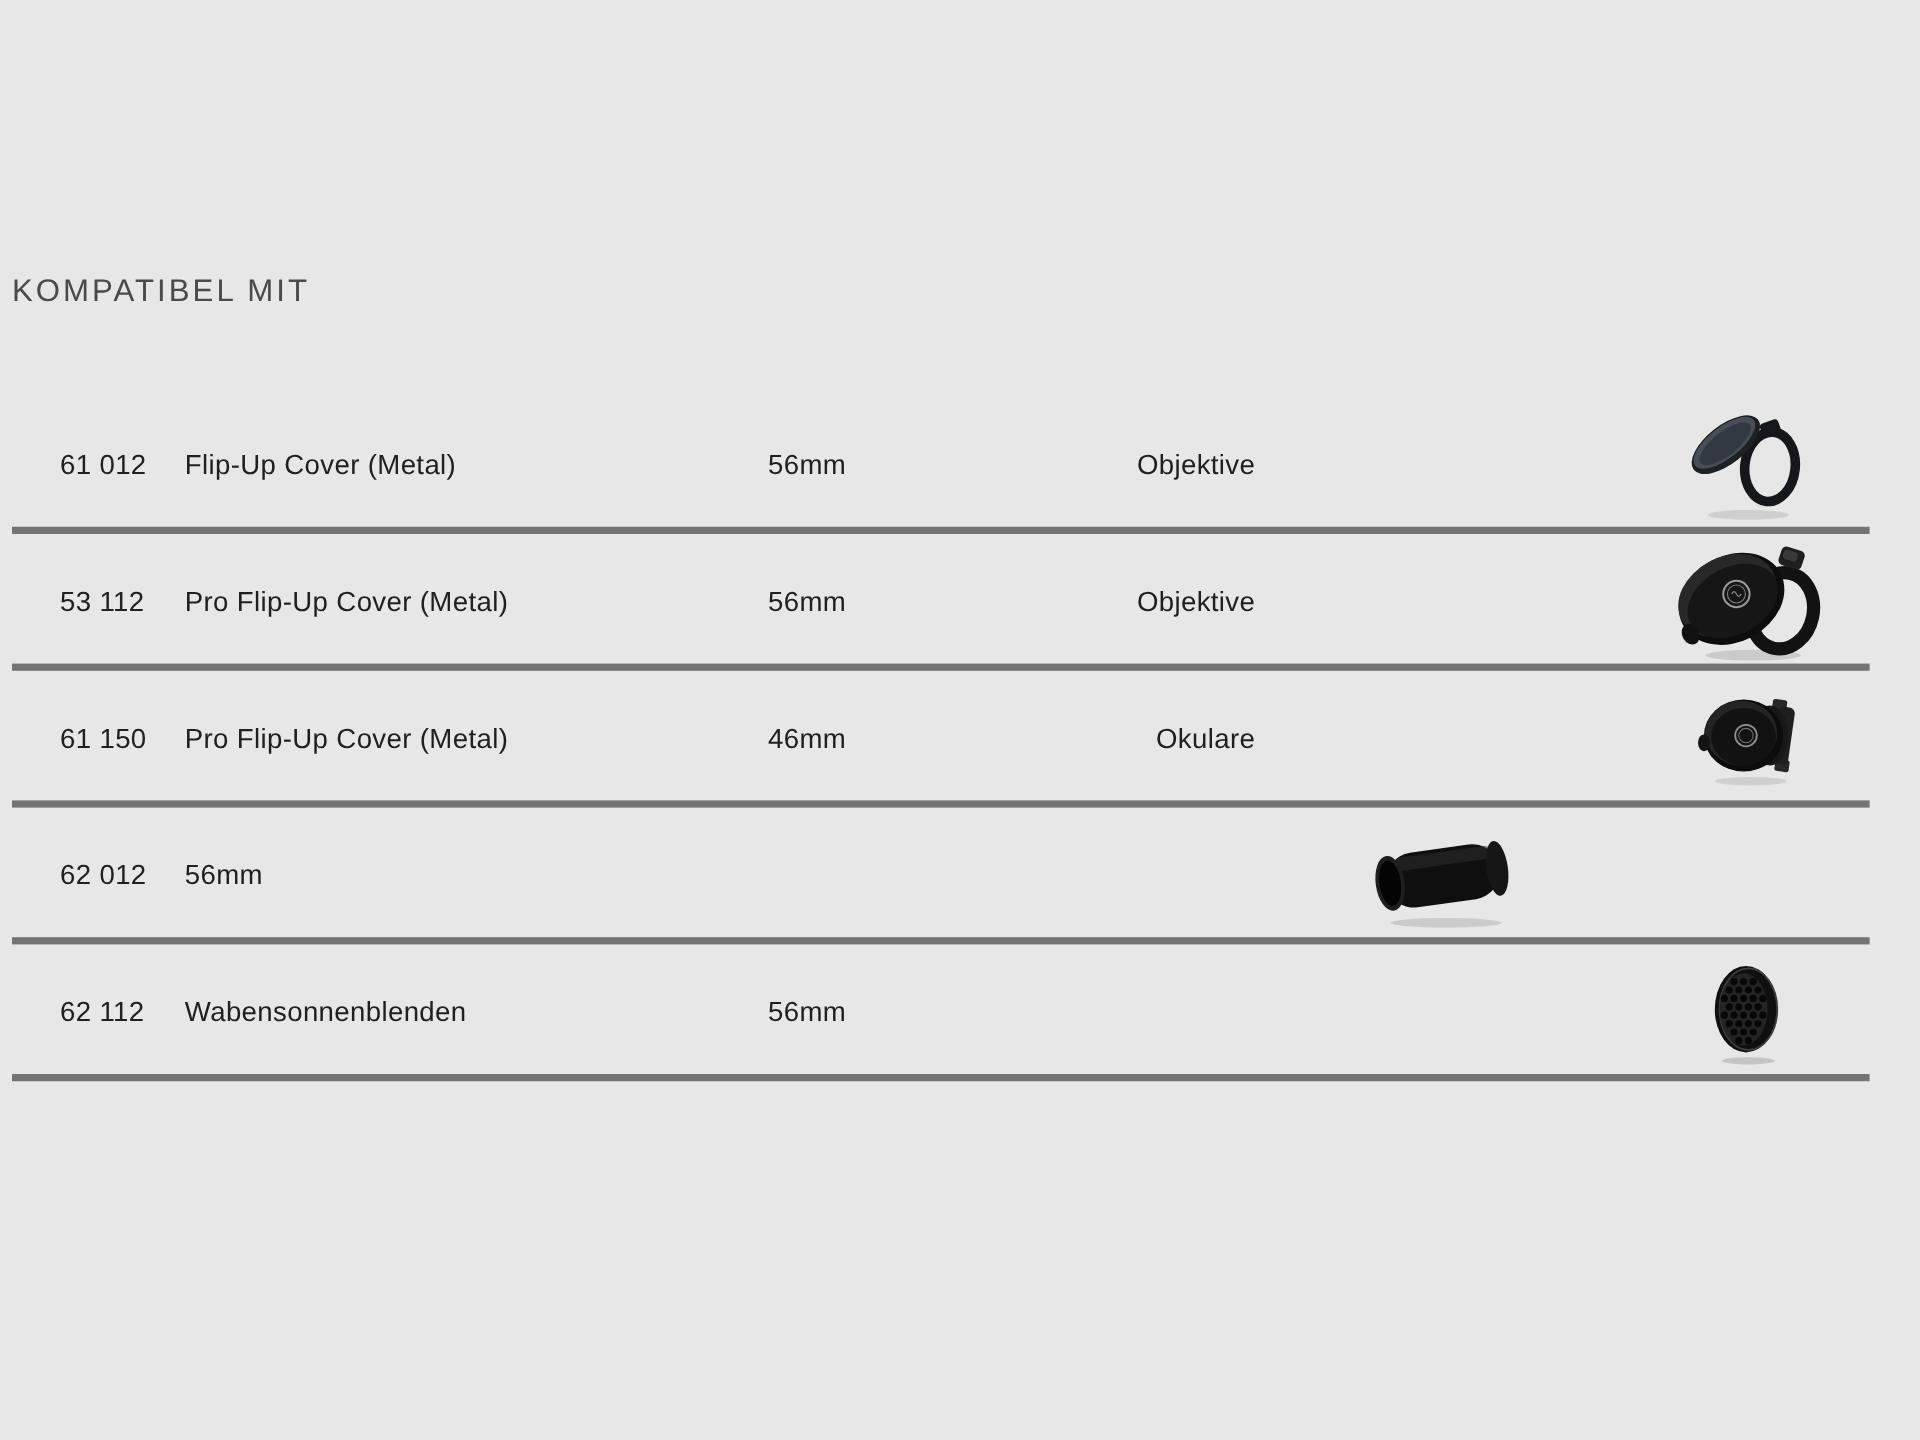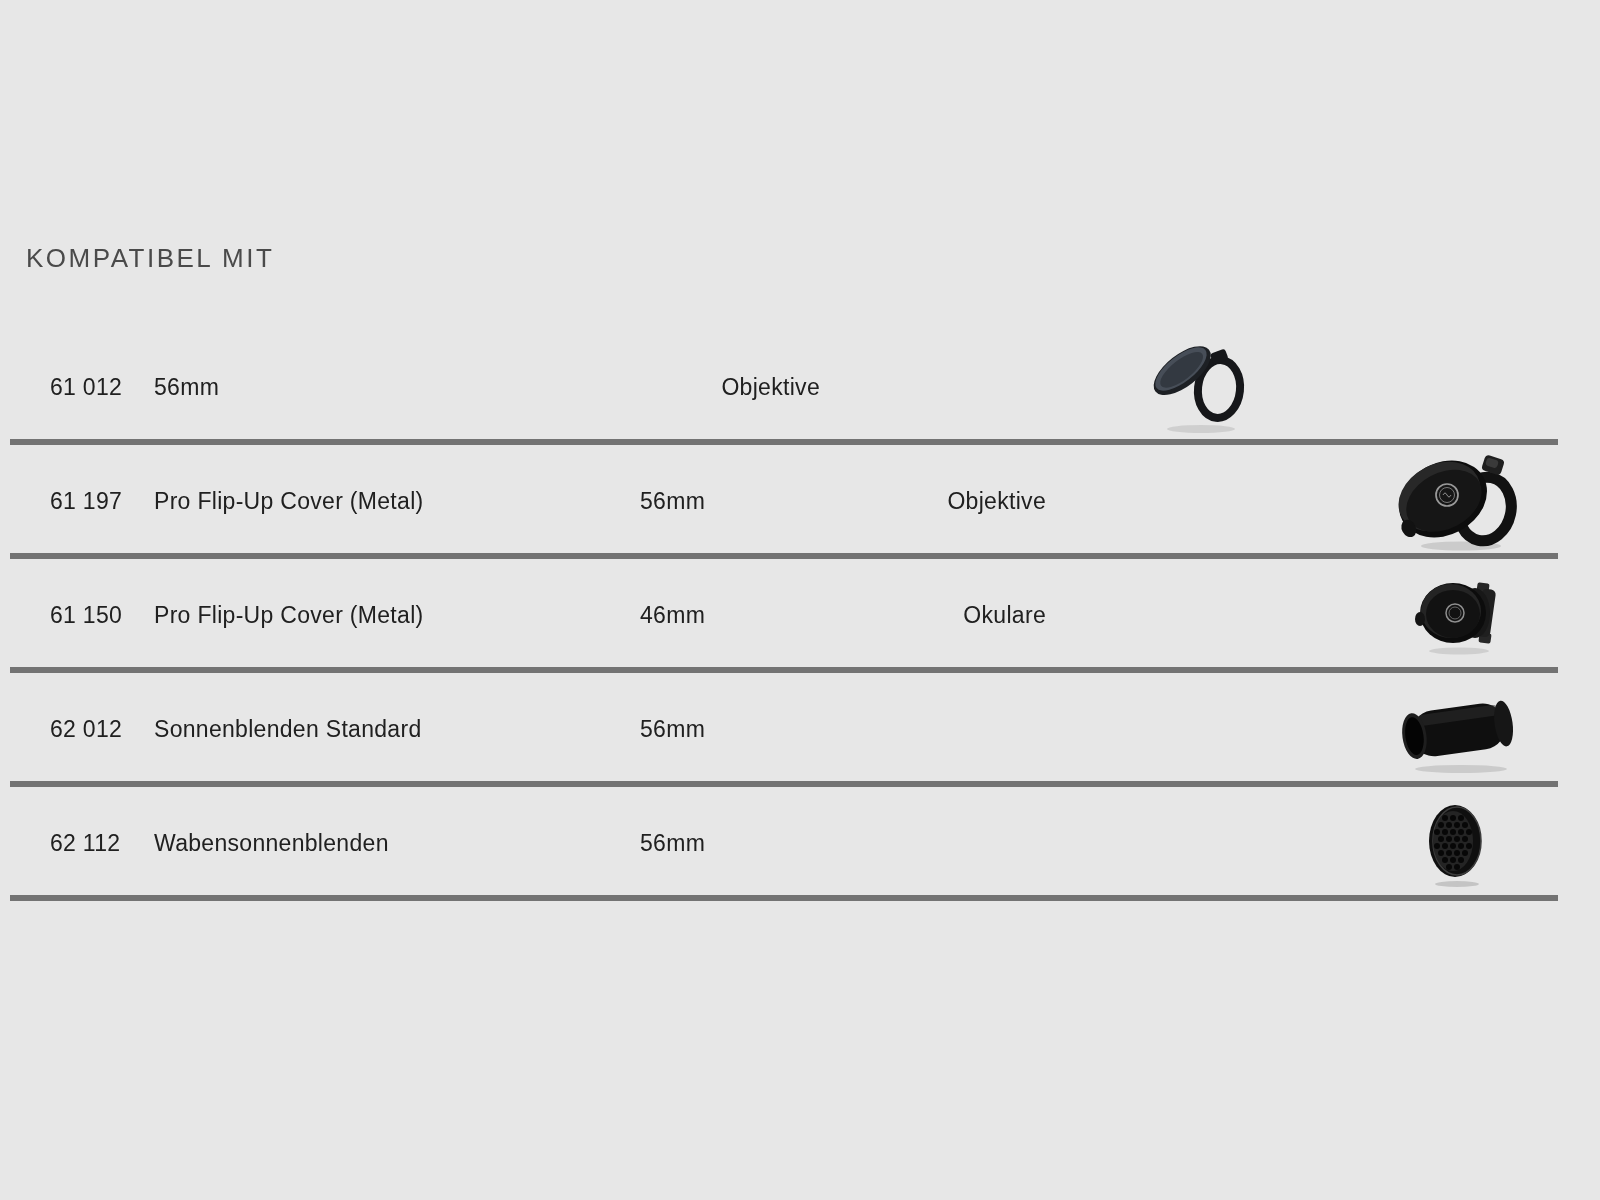--- a/index.html
+++ b/index.html
@@ -11,21 +11,21 @@
     height: 1200px;
     position: relative;
     background: #e7e7e7;
     font-family: "Liberation Sans", sans-serif;
     overflow: hidden;
   }
   .section-heading {
     position: absolute;
     left: 10px;
     top: 227px;
-    margin: 16px;
+    margin: 0;
     font-size: 26px;
     font-weight: 300;
     letter-spacing: 2.5px;
     color: #4a4a4a;
   }
   .compat-table {
     position: absolute;
     left: 10px;
     top: 331px;
     width: 1548px;
@@ -57,41 +57,42 @@
 <body>
 
 <main>
 
   <h2 class="section-heading">KOMPATIBEL MIT</h2>
 
   <div class="compat-table">
 
     <div class="compat-row">
       <span class="cell-num">61 012</span>
+      <span class="cell-name">Flip-Up Cover (Metal)</span>
       <span class="cell-size">56mm</span>
       <span class="cell-type">Objektive</span>
       <span></span>
       <span class="cell-img">
         <svg width="150" height="112" viewBox="0 0 150 112">
           <ellipse cx="74" cy="98" rx="34" ry="4" fill="rgba(0,0,0,0.10)"></ellipse>
           <g transform="rotate(6 92 58)">
             <ellipse cx="92" cy="58" rx="21" ry="29" fill="none" stroke="#16171a" stroke-width="8"></ellipse>
           </g>
           <rect x="84" y="20" width="16" height="11" rx="3" fill="#16171a" transform="rotate(-20 92 25)"></rect>
           <g transform="rotate(-38 54 38)">
             <ellipse cx="54" cy="40" rx="34" ry="16" fill="#1d2024"></ellipse>
             <ellipse cx="54" cy="38" rx="31" ry="13" fill="#474e58"></ellipse>
             <ellipse cx="54" cy="39" rx="26" ry="10" fill="#333941"></ellipse>
           </g>
         </svg>
       </span>
     </div>
 
     <div class="compat-row">
-      <span class="cell-num">61 197</span>
+      <span class="cell-num">53 112</span>
       <span class="cell-name">Pro Flip-Up Cover (Metal)</span>
       <span class="cell-size">56mm</span>
       <span class="cell-type">Objektive</span>
       <span></span>
       <span class="cell-img">
         <svg width="150" height="112" viewBox="0 0 150 112">
           <ellipse cx="78" cy="101" rx="40" ry="4.5" fill="rgba(0,0,0,0.12)"></ellipse>
           <g transform="rotate(12 102 64)">
             <ellipse cx="102" cy="64" rx="26" ry="32" fill="none" stroke="#121212" stroke-width="11"></ellipse>
           </g>
@@ -128,21 +129,20 @@
           <ellipse cx="70" cy="55" rx="27" ry="24" fill="#121212"></ellipse>
           <ellipse cx="37" cy="60" rx="5" ry="7" fill="#141414"></ellipse>
           <circle cx="72" cy="54" r="9" fill="none" stroke="#8f8f8f" stroke-width="1.5"></circle>
           <circle cx="72" cy="54" r="6" fill="none" stroke="#6f6f6f" stroke-width="0.9"></circle>
         </svg>
       </span>
     </div>
 
     <div class="compat-row">
       <span class="cell-num">62 012</span>
-      <span class="cell-name">Sonnenblenden Standard</span>
       <span class="cell-size">56mm</span>
       <span class="cell-type"></span>
       <span></span>
       <span class="cell-img">
         <svg width="150" height="112" viewBox="0 0 150 112">
           <ellipse cx="78" cy="96" rx="46" ry="4" fill="rgba(0,0,0,0.12)"></ellipse>
           <g transform="rotate(-8 75 57)">
             <rect x="28" y="34" width="95" height="46" rx="23" fill="#0f0f0f"></rect>
             <rect x="36" y="37" width="82" height="11" rx="5.5" fill="#2e2e2e" opacity="0.55"></rect>
             <ellipse cx="121" cy="57" rx="9" ry="23" fill="#161616"></ellipse>

